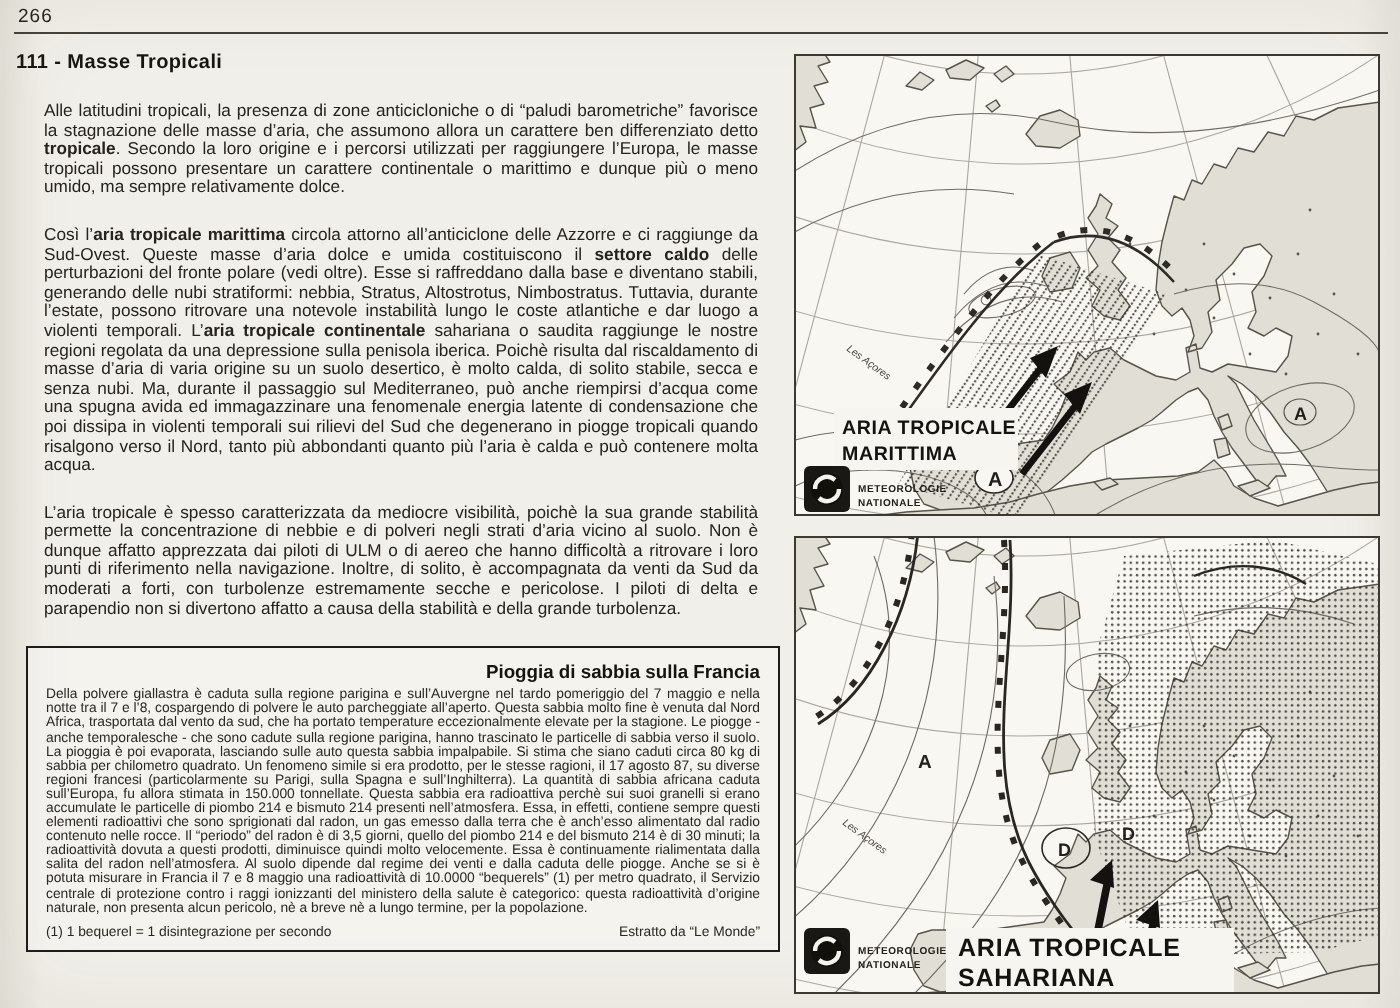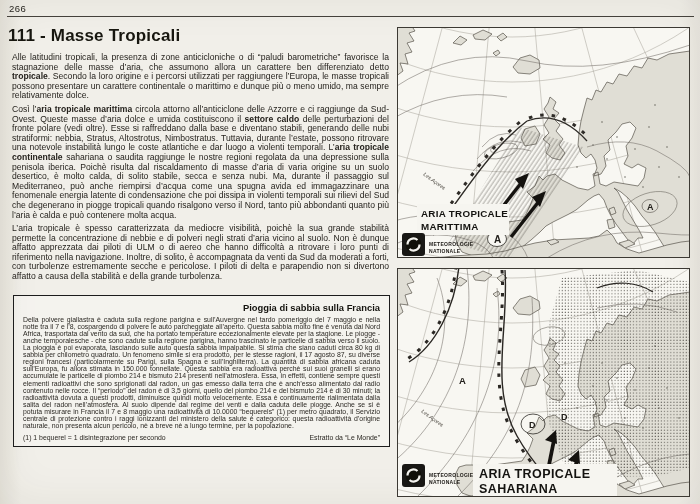--- a/index.html
+++ b/index.html
@@ -6,22 +6,22 @@
   .page{
     position:relative; width:700px; height:504px; overflow:hidden;
     background:linear-gradient(90deg,#e6e3db 0,#f1efe9 3%,#f1efe9 97%,#e9e6df 100%);
     box-shadow:inset 0 0 45px rgba(60,50,30,.07);
     font-family:"Liberation Sans",sans-serif; color:#211f1c;
     -webkit-font-smoothing:antialiased;
   }
   .pagenum{position:absolute;left:9px;top:3px;font-size:9.5px;letter-spacing:.5px;color:#26241f;}
   .toprule{position:absolute;left:7px;right:6px;top:16px;height:1px;background:#45423c;}
   .leftcol{position:absolute;left:8px;top:22px;width:385px;}
-  h1.sectitle{font-size:17px;font-weight:bold;margin:4px 0 7px 0;letter-spacing:.2px;color:#17160f;}
-  .bodytext p{font-size:8.6px;line-height:9.6px;text-align:justify;margin:4px;hyphens:auto;-webkit-hyphens:auto;color:#26231e;}
+  h1.sectitle{font-size:10px;font-weight:bold;margin:4px 0 7px 0;letter-spacing:.2px;color:#17160f;}
+  .bodytext p{font-size:8.6px;line-height:9.6px;text-align:justify;margin:14px;hyphens:auto;-webkit-hyphens:auto;color:#26231e;}
   .sandbox{margin:13px 3px 0 5px;border:1.6px solid #1c1c1c;padding:4px 9px 5px 9px;background:rgba(255,255,255,.25);}
   .sandbox h2{font-size:9.4px;font-weight:bold;text-align:right;margin:2px 0 3px 0;color:#15140f;}
   .sandbox .boxbody{font-size:6.9px;line-height:7.1px;text-align:justify;margin:0;color:#2b2823;}
   .boxfoot{display:flex;justify-content:space-between;font-size:6.9px;margin-top:5px;color:#2b2823;}
   figure.map{position:absolute;margin:0;}
   #map1{left:397px;top:27px;width:293px;height:231px;}
   #map2{left:397px;top:268px;width:293px;height:229px;}
   figure.map svg{display:block;width:100%;height:100%;background:#f8f7f2;}
   svg text{font-family:"Liberation Sans",sans-serif;}
   .maplabel{font-weight:bold;fill:#141310;}

